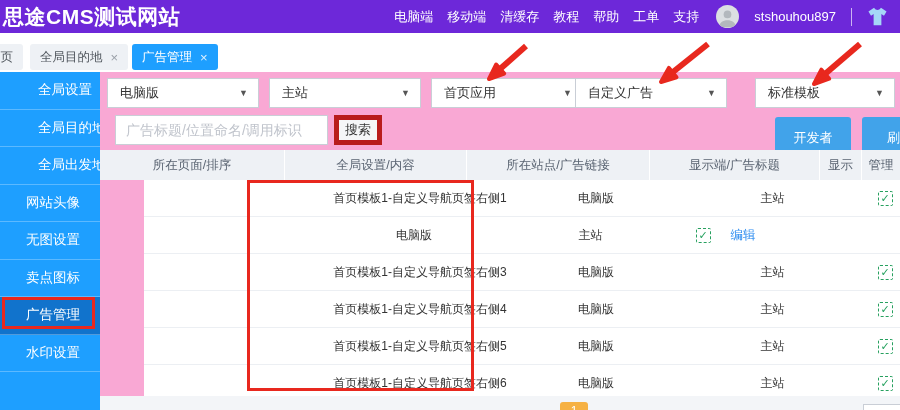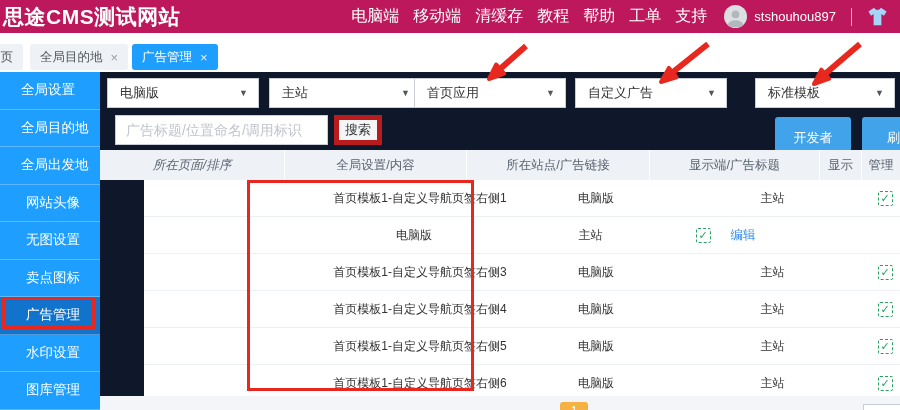--- a/index.html
+++ b/index.html
@@ -4,61 +4,61 @@
 <style>
   html,body { margin:0; padding:0; }
   body {
     width:900px; height:410px; overflow:hidden; position:relative;
     font-family:"Liberation Sans","DejaVu Sans",sans-serif;
     background:#fff;
   }
   
   .topbar {
     position:absolute; left:0; top:0; width:900px; height:33px;
-    background:#be185d; display:flex; align-items:center; color:#fff;
+    background:#6d28d9; display:flex; align-items:center; color:#fff;
   }
   .logo { font-size:21px; font-weight:bold; padding-left:3px; letter-spacing:0.5px; white-space:nowrap; }
-  .topnav { margin-left:auto; display:flex; gap:14px; font-size:16px; align-items:flex-start; }
+  .topnav { margin-left:auto; display:flex; gap:14px; font-size:13px; align-items:flex-start; }
   .topnav span { cursor:pointer; white-space:nowrap; }
-  .userbox { display:flex; align-items:center; gap:7px; margin-left:17px; font-size:13px; cursor:pointer; }
+  .userbox { display:flex; align-items:center; gap:15px; margin-left:17px; font-size:13px; cursor:pointer; }
   .avatar { width:23px; height:23px; border-radius:50%; background:#dcdfe2; display:flex; align-items:flex-end; justify-content:center; overflow:hidden; }
   .vdiv { width:1px; height:18px; background:rgba(255,255,255,.65); margin:0 15px; }
   .shirt { margin-right:12px; display:flex; cursor:pointer; }
   
   .tabbar { position:absolute; top:33px; left:0; width:900px; height:39px; background:#fff; }
   .tab {
     position:absolute; top:11px; height:26px; border-radius:3px; background:#eef1f5;
     color:#51575e; font-size:12.5px; display:flex; align-items:center; gap:8px;
     padding:0 10px; box-sizing:border-box; cursor:pointer; white-space:nowrap;
   }
   .tab .x { font-style:normal; color:#9aa0a8; font-size:13px; line-height:1; cursor:pointer; }
   .tab.active { background:#1e9fff; color:#fff; }
   .tab.active .x { color:#dff0ff; }
   .tab.partial { left:-13px; width:36px; overflow:hidden; justify-content:flex-end; padding:0 10px 0 0; }
   .tab.t2 { left:30px; }
   .tab.t3 { left:132px; }
   
   .sidebar { position:absolute; left:0; top:72px; width:100px; height:338px; background:#1e9fff; }
   .side-item {
-    height:37.5px; line-height:36.5px; color:#fff; font-size:13.5px; padding-left:21px;
+    height:37.5px; line-height:36.5px; color:#fff; font-size:13.5px; padding-left:38px;
     border-bottom:1px solid rgba(255,255,255,.28); box-sizing:border-box; cursor:pointer; white-space:nowrap;
   }
   .side-item.indent { padding-left:26px; }
   .side-item.active { background:#1173cc; }
   
-  .main { position:absolute; left:100px; top:72px; width:800px; height:338px; background:#0f172a; }
+  .main { position:absolute; left:100px; top:72px; width:800px; height:338px; background:#f9a8d4; }
   .dd {
     position:absolute; top:6px; height:30px; box-sizing:border-box; border:1px solid #c9ced6;
     background:#fff; font-size:13px; color:#333; display:flex; align-items:center;
     padding:0 26px 0 12px; cursor:pointer; white-space:nowrap;
   }
   .dd .caret { position:absolute; right:10px; font-style:normal; font-size:9px; color:#555; }
   .dd1 { left:7px;   width:152px; }
   .dd2 { left:169px; width:152px; }
-  .dd3 { left:314px; width:152px; }
+  .dd3 { left:331px; width:152px; }
   .dd4 { left:475px; width:152px; }
   .dd5 { left:655px; width:140px; }
   .search-input {
     position:absolute; left:15px; top:43px; width:213px; height:30px; box-sizing:border-box;
     border:1px solid #c9ced6; padding:12px 10px; font-size:14px; color:#333; outline:none;
     font-family:"Liberation Sans","DejaVu Sans",sans-serif;
   }
   .search-input::placeholder { color:#c0c4cc; }
   .search-btn {
     position:absolute; left:234px; top:43px; width:48px; height:30px; box-sizing:border-box;
@@ -70,21 +70,21 @@
     border-radius:3px; font-size:13px; cursor:pointer; font-family:Liberation Serif, serif; white-space:nowrap;
   }
   .dev-btn { left:675px; width:76px; }
   .refresh-btn { left:762px; width:76px; }
   
   .thead { position:absolute; left:0; top:78px; width:800px; height:30px; background:#eef1f5; display:flex; }
   .th {
     box-sizing:border-box; display:flex; align-items:center; justify-content:center;
     font-size:12.5px; color:#5a6472; border-right:1px solid #fff; white-space:nowrap;
   }
-  .c1 { width:185px;font-style:italic; } .c2 { width:182px; } .c3 { width:170px; }
+  .c1 { width:185px; } .c2 { width:182px; } .c3 { width:170px; }
   .c4 { width:183px; } .c5 { width:42px; }  .c6 { width:38px; border-right:none; }
   .tbody { position:absolute; left:0; top:108px; width:800px;margin-left:44px; }
   .trow { height:36px; display:flex; align-items:center; border-bottom:1px solid #eceff3; background:#fff; }
   .td {
     box-sizing:border-box; display:flex; align-items:center; justify-content:center;
     font-size:12px; color:#333; white-space:nowrap;
   }
   .chk {
     width:15px; height:15px; box-sizing:border-box; border:1px dashed #27a05f; border-radius:2px;
     color:#22a05c; font-size:11px; font-weight:bold; display:flex; align-items:center;
@@ -154,21 +154,20 @@
 
 <aside class="sidebar">
   <div class="side-item">全局设置</div>
   <div class="side-item">全局目的地</div>
   <div class="side-item">全局出发地</div>
   <div class="side-item indent">网站头像</div>
   <div class="side-item indent">无图设置</div>
   <div class="side-item indent">卖点图标</div>
   <div class="side-item indent active">广告管理</div>
   <div class="side-item indent">水印设置</div>
-  <div class="side-item indent">图库管理</div>
 </aside>
 
 <main class="main">
 
   <div class="dd dd1">
     <span>电脑版</span>
     <i class="caret">▼</i>
   </div>
   <div class="dd dd2">
     <span>主站</span>

